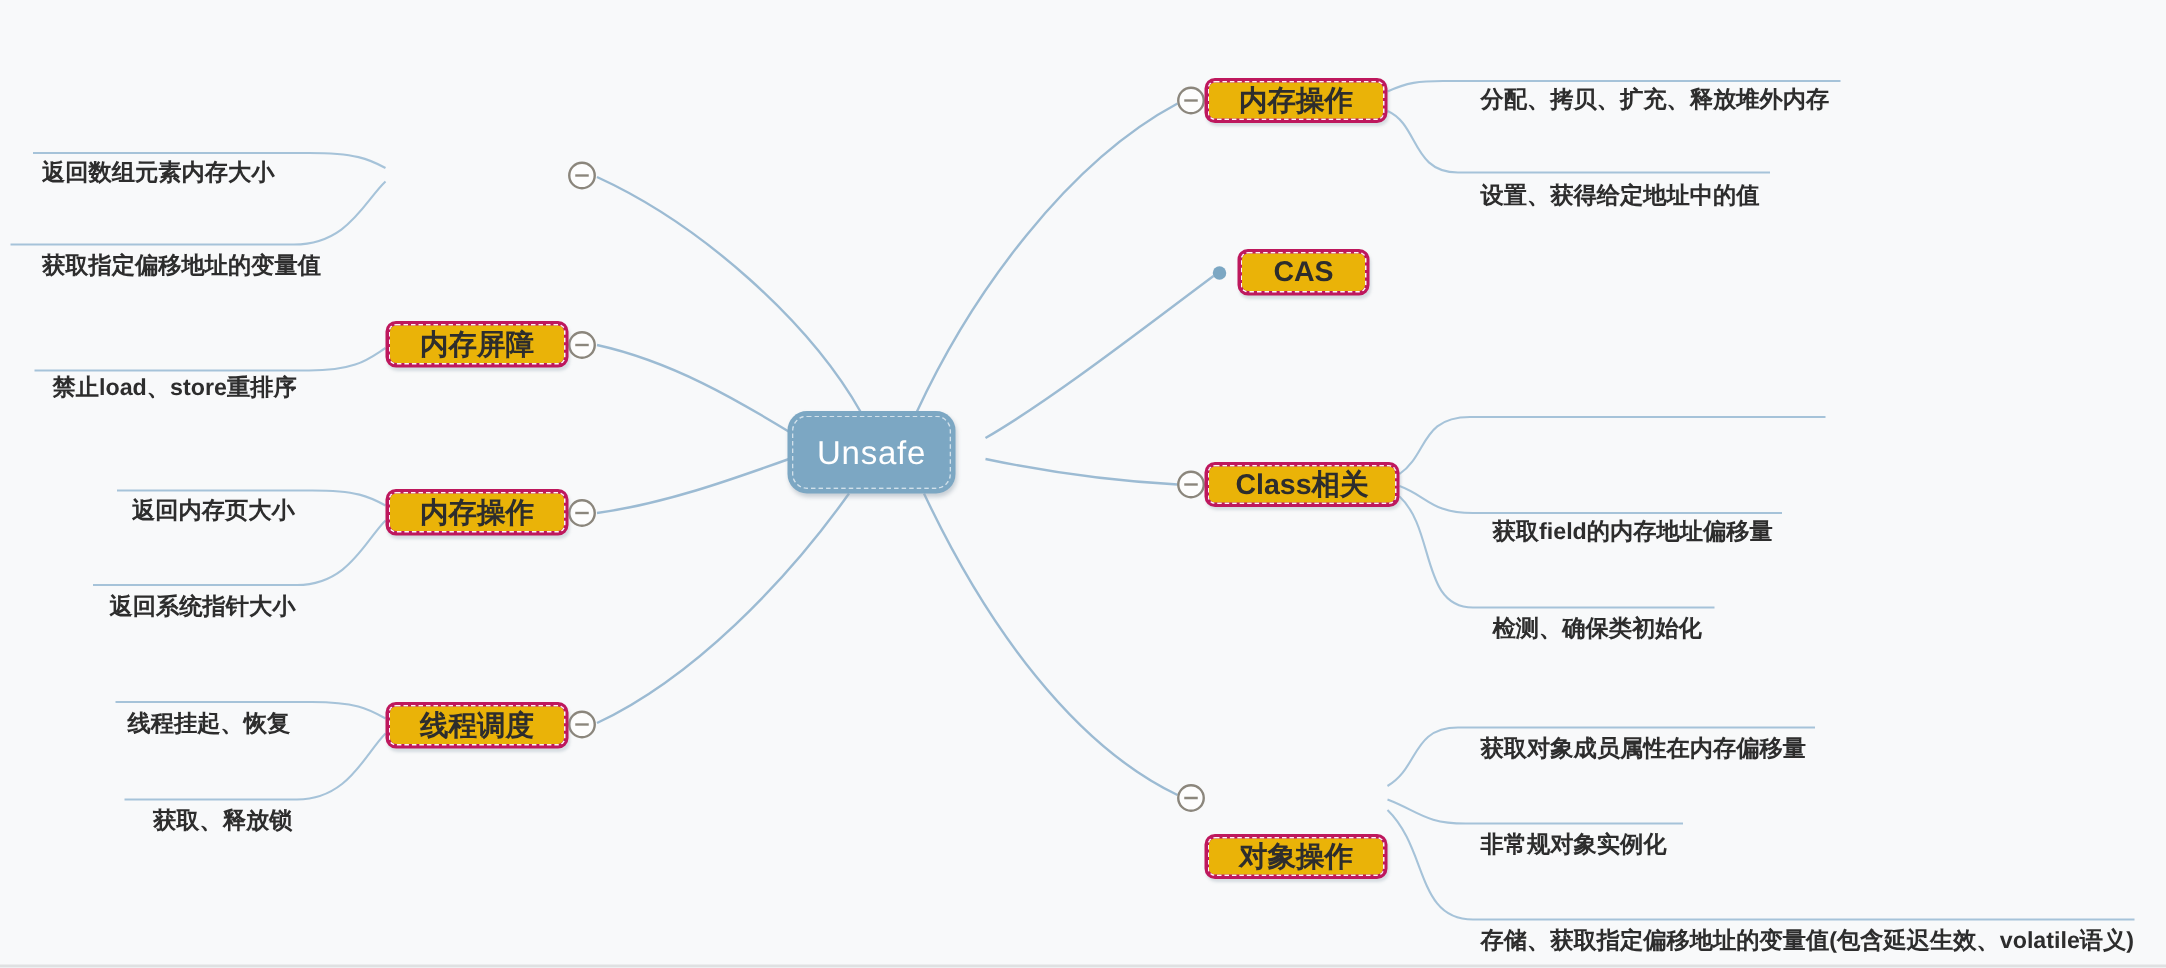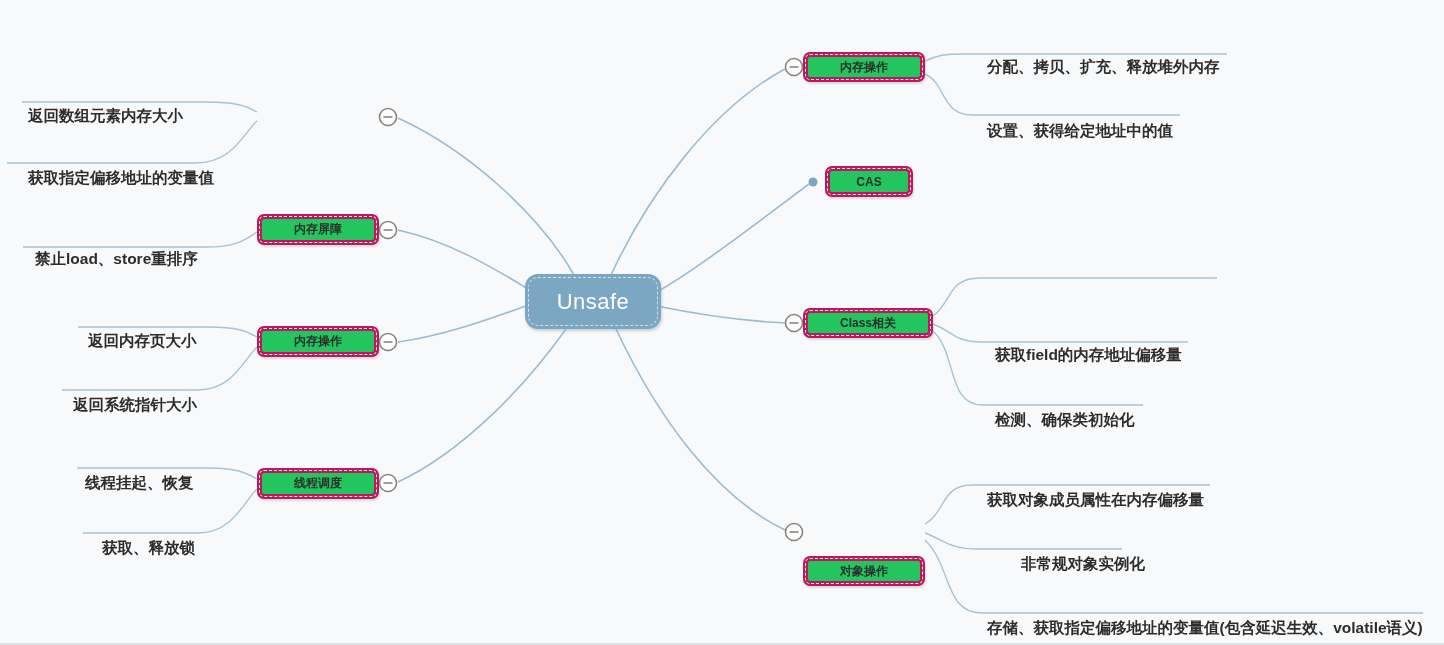--- a/index.html
+++ b/index.html
@@ -26,25 +26,25 @@
     background: #7ca7c3;
     color: #ffffff;
     font-size: 22px;
     letter-spacing: 0.5px;
     border-radius: 13px;
     outline: 1px dashed rgba(255,255,255,0.65);
     outline-offset: -4px;
     box-shadow: 1px 2px 3px rgba(140,155,168,0.45);
   }
   .topic {
-    background: #22c55e;
-    border: 5px solid #be185d;
+    background: #eab308;
+    border: 3px solid #be185d;
     border-radius: 7px;
     color: #2d2d2d;
-    font-size: 12px;
+    font-size: 19px;
     font-weight: 600;
     outline: 1px dashed rgba(255,255,255,0.95);
     outline-offset: -3px;
     box-shadow: 1px 2px 2px rgba(150,165,178,0.35);
   }
   .leaf {
     position: absolute;
     color: #2d2d2d;
     font-size: 15.5px;
     font-weight: 600;
@@ -112,21 +112,21 @@
           <circle cx="794" cy="323" r="8.5" fill="#fdfdfd"></circle>
           <line x1="789.5" y1="323" x2="798.5" y2="323"></line>
         </g>
       <g>
           <circle cx="794" cy="532" r="8.5" fill="#fdfdfd"></circle>
           <line x1="789.5" y1="532" x2="798.5" y2="532"></line>
         </g>
     </g>
   </svg>
 
-  <div class="node root-topic" style="left:525px; top:274px; width:136px; height:55px;">Unsafe</div>
+  <div class="node root-topic" style="left:525px; top:274px; width:112px; height:55px;">Unsafe</div>
 
   <div class="node topic" style="left:257px; top:214px; width:122px; height:31px;">内存屏障</div>
   <div class="node topic" style="left:257px; top:326px; width:122px; height:31px;">内存操作</div>
   <div class="node topic" style="left:257px; top:468px; width:122px; height:31px;">线程调度</div>
 
   <div class="node topic" style="left:803px; top:52px; width:122px; height:30px;">内存操作</div>
   <div class="node topic" style="left:825px; top:166px; width:88px; height:31px;">CAS</div>
   <div class="node topic" style="left:803px; top:308px; width:130px; height:30px;">Class相关</div>
   <div class="node topic" style="left:803px; top:517px; width:122px; height:30px;margin-top:39px;">对象操作</div>
 
@@ -136,16 +136,16 @@
   <div class="leaf" style="left:88px; top:299px;">返回内存页大小</div>
   <div class="leaf" style="left:73px; top:363px;">返回系统指针大小</div>
   <div class="leaf" style="left:85px; top:441px;">线程挂起、恢复</div>
   <div class="leaf" style="left:102px; top:506px;">获取、释放锁</div>
 
   <div class="leaf" style="left:987px; top:25px;">分配、拷贝、扩充、释放堆外内存</div>
   <div class="leaf" style="left:987px; top:89px;">设置、获得给定地址中的值</div>
   <div class="leaf" style="left:995px; top:313px;">获取field的内存地址偏移量</div>
   <div class="leaf" style="left:995px; top:378px;">检测、确保类初始化</div>
   <div class="leaf" style="left:987px; top:458px;">获取对象成员属性在内存偏移量</div>
-  <div class="leaf" style="left:1021px; top:522px;">非常规对象实例化</div>
+  <div class="leaf" style="left:987px; top:522px;">非常规对象实例化</div>
   <div class="leaf" style="left:987px; top:586px;">存储、获取指定偏移地址的变量值(包含延迟生效、volatile语义)</div>
 
 </div>
 
 </body></html>

